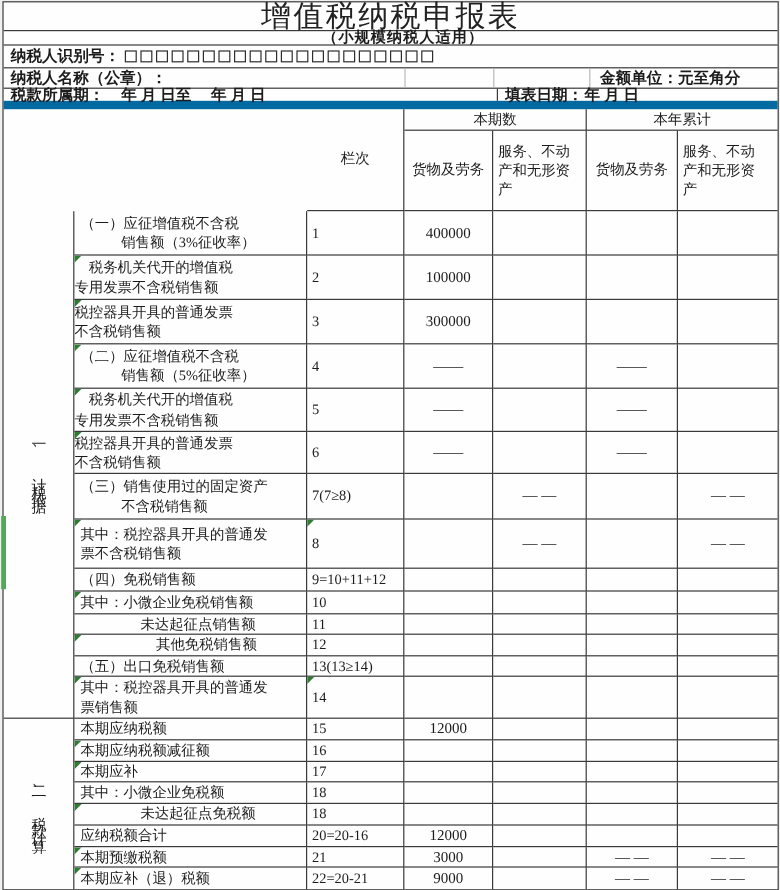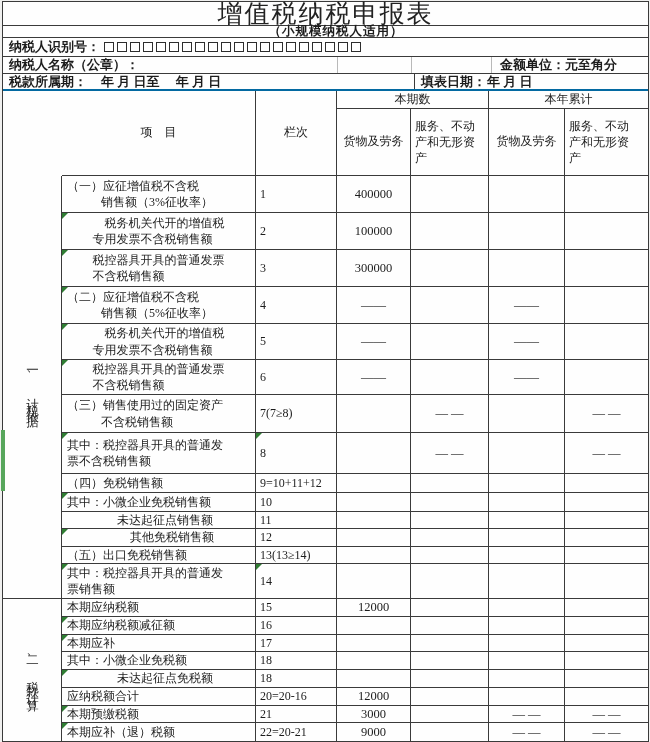--- a/index.html
+++ b/index.html
@@ -16,21 +16,21 @@
   }
   
   .trow{position:relative;box-sizing:border-box;border-bottom:1px solid #3a3a3a;width:100%;}
   .title-row{height:24px;display:flex;align-items:center;justify-content:center;}
   .title{font-size:25px;letter-spacing:2px;color:#222;}
   .subtitle-row{height:12px;display:flex;align-items:center;justify-content:center;padding-left:21px;}
   .subtitle{font-size:12.5px;font-weight:bold;letter-spacing:1px;}
   .lblrow{display:flex;align-items:center;padding-left:6px;font-size:13px;font-weight:bold;}
   .id-row{height:19px;}
   .name-row{height:17px;}
-  .period-row{height:17px;border-bottom:2px solid #0369a1;align-items:center;}
+  .period-row{height:17px;border-bottom:7px solid #0369a1;align-items:center;}
   .boxes{display:flex;gap:3px;margin-left:4px;}
   .sq{width:10px;height:10px;border:1px solid #2d2d2d;background:#fff;box-sizing:border-box;}
   .vline{position:absolute;top:0;bottom:0;width:1px;background:#b9b9b9;}
   .vline.dark{background:#3a3a3a;}
   .abs-lbl{position:absolute;top:0;bottom:0;display:flex;align-items:center;font-weight:bold;font-size:13px;}
   .fill-val{font-weight:bold;white-space:pre;}
   
   .tbl{
     position:absolute;left:0;top:89px;width:645px;height:650px;
     display:grid;
@@ -52,21 +52,21 @@
     display:flex;align-items:center;justify-content:center;
     letter-spacing:6px;font-size:12.5px;
   }
   .item{display:flex;flex-direction:column;justify-content:center;line-height:1.35;}
   .item .ln{white-space:pre;}
   .a-left .inner{padding-left:5px;}
   .a-indent .inner{padding-left:5px;}
   .a-indent .ln1{padding-left:34px;}
   .a-ind55 .inner{padding-left:55px;}
   .a-ind68 .inner{padding-left:68px;}
-  .a-center{align-items:center;}
+  .a-center{align-items:flex-start;}
   .a-center .inner{display:inline-block;text-align:left;}
   .lane{display:flex;align-items:center;padding-left:4px;}
   .val{display:flex;align-items:center;justify-content:center;font-size:12.5px;letter-spacing:0;}
   .tri::before{
     content:"";position:absolute;top:0;left:0;width:0;height:0;
     border-top:6px solid #2f7d33;border-right:6px solid transparent;
   }
   .green-strip{position:absolute;left:1px;top:430px;width:4px;height:61px;background:#58a65b;}
 </style>
 </head>
@@ -118,21 +118,20 @@
   <div class="trow lblrow period-row">
     <span>税款所属期：</span>
     <span class="fill-val" style="margin-left:14px">年 月 日至　 年 月 日</span>
     <span class="vline dark" style="left:411px"></span>
     <span class="abs-lbl" style="left:418px">填表日期：</span>
     <span class="abs-lbl fill-val" style="left:484px">年 月 日</span>
   </div>
 
   <div class="tbl" id="grid">
 
-    <div class="cell th" style="grid-area:1/2/3/3">项　目</div>
     <div class="cell th" style="grid-area:1/3/3/4">栏次</div>
     <div class="cell th" style="grid-area:1/4/2/6">本期数</div>
     <div class="cell th last" style="grid-area:1/6/2/8">本年累计</div>
     <div class="cell th" style="grid-area:2/4/3/5">货物及劳务</div>
     <div class="cell th svc" style="grid-area:2/5/3/6">
         <span>服务、不动产和无形资产</span>
       </div>
     <div class="cell th" style="grid-area:2/6/3/7">货物及劳务</div>
     <div class="cell th svc last" style="grid-area:2/7/3/8">
         <span>服务、不动产和无形资产</span>

